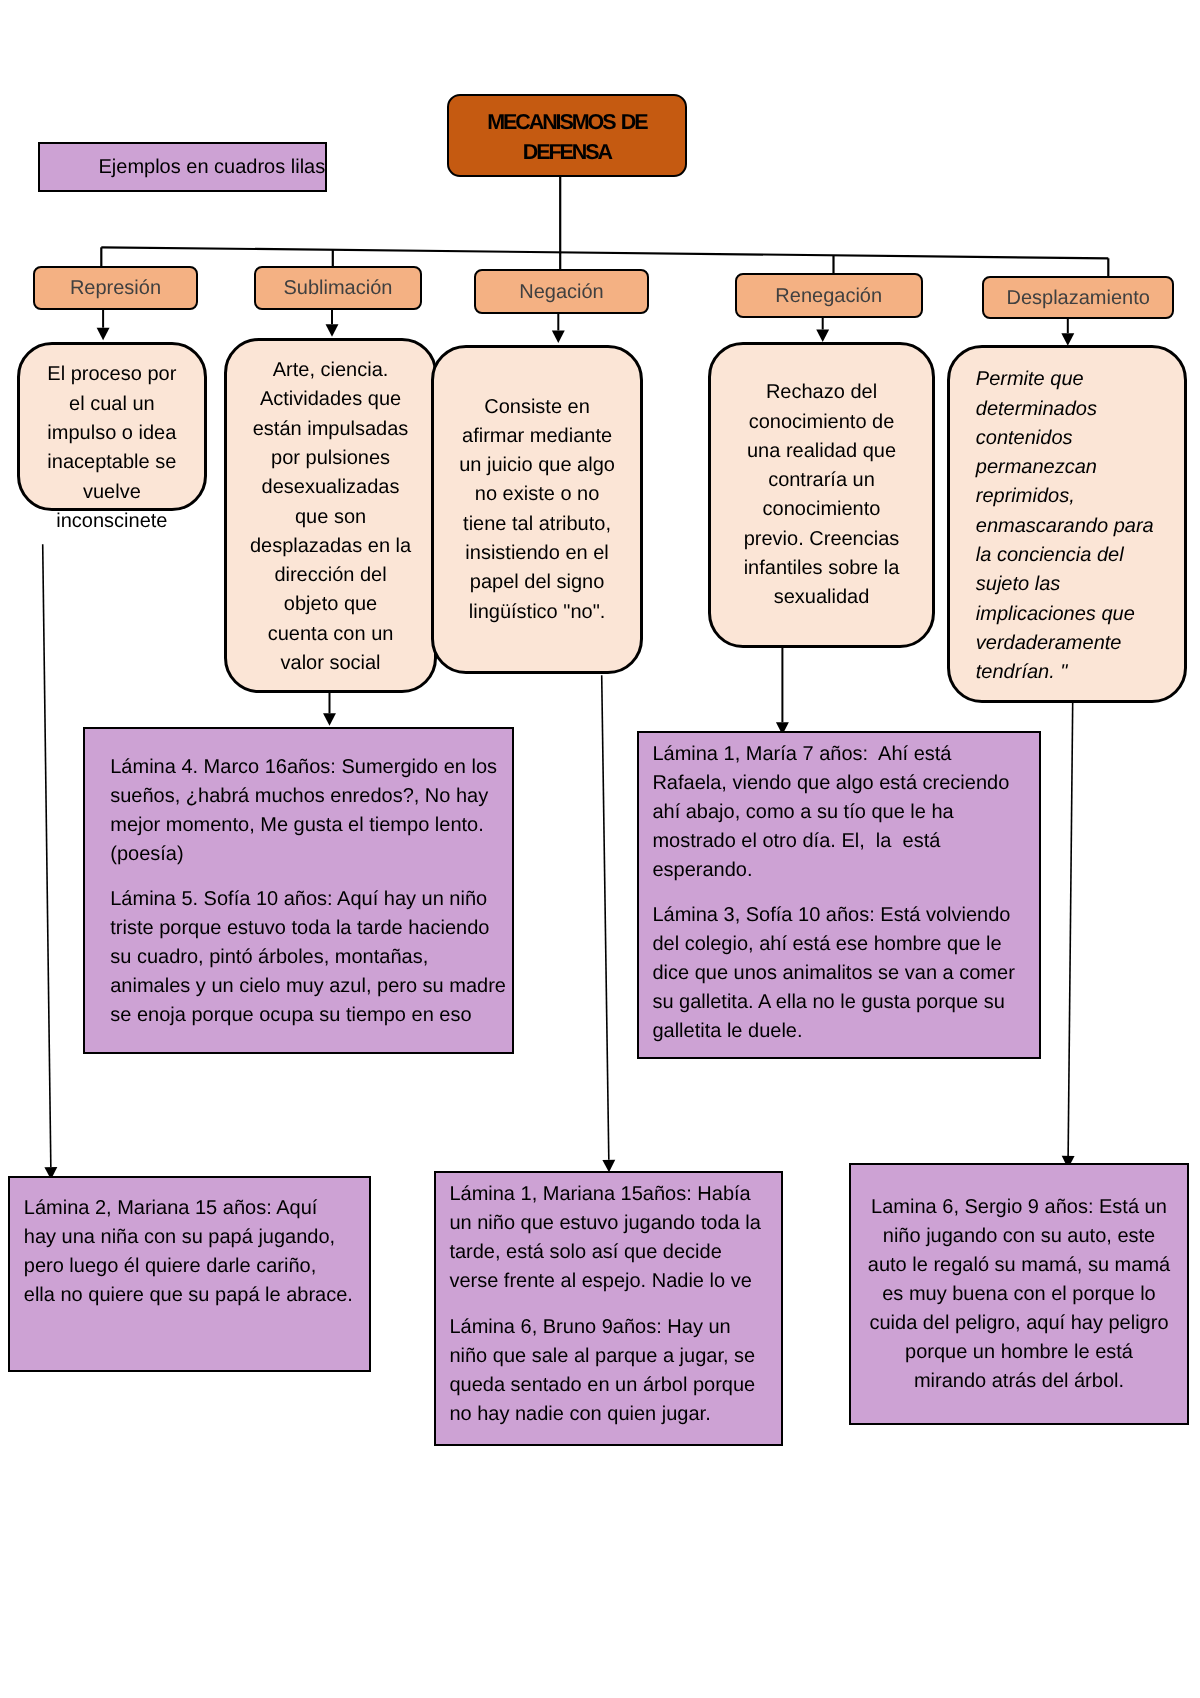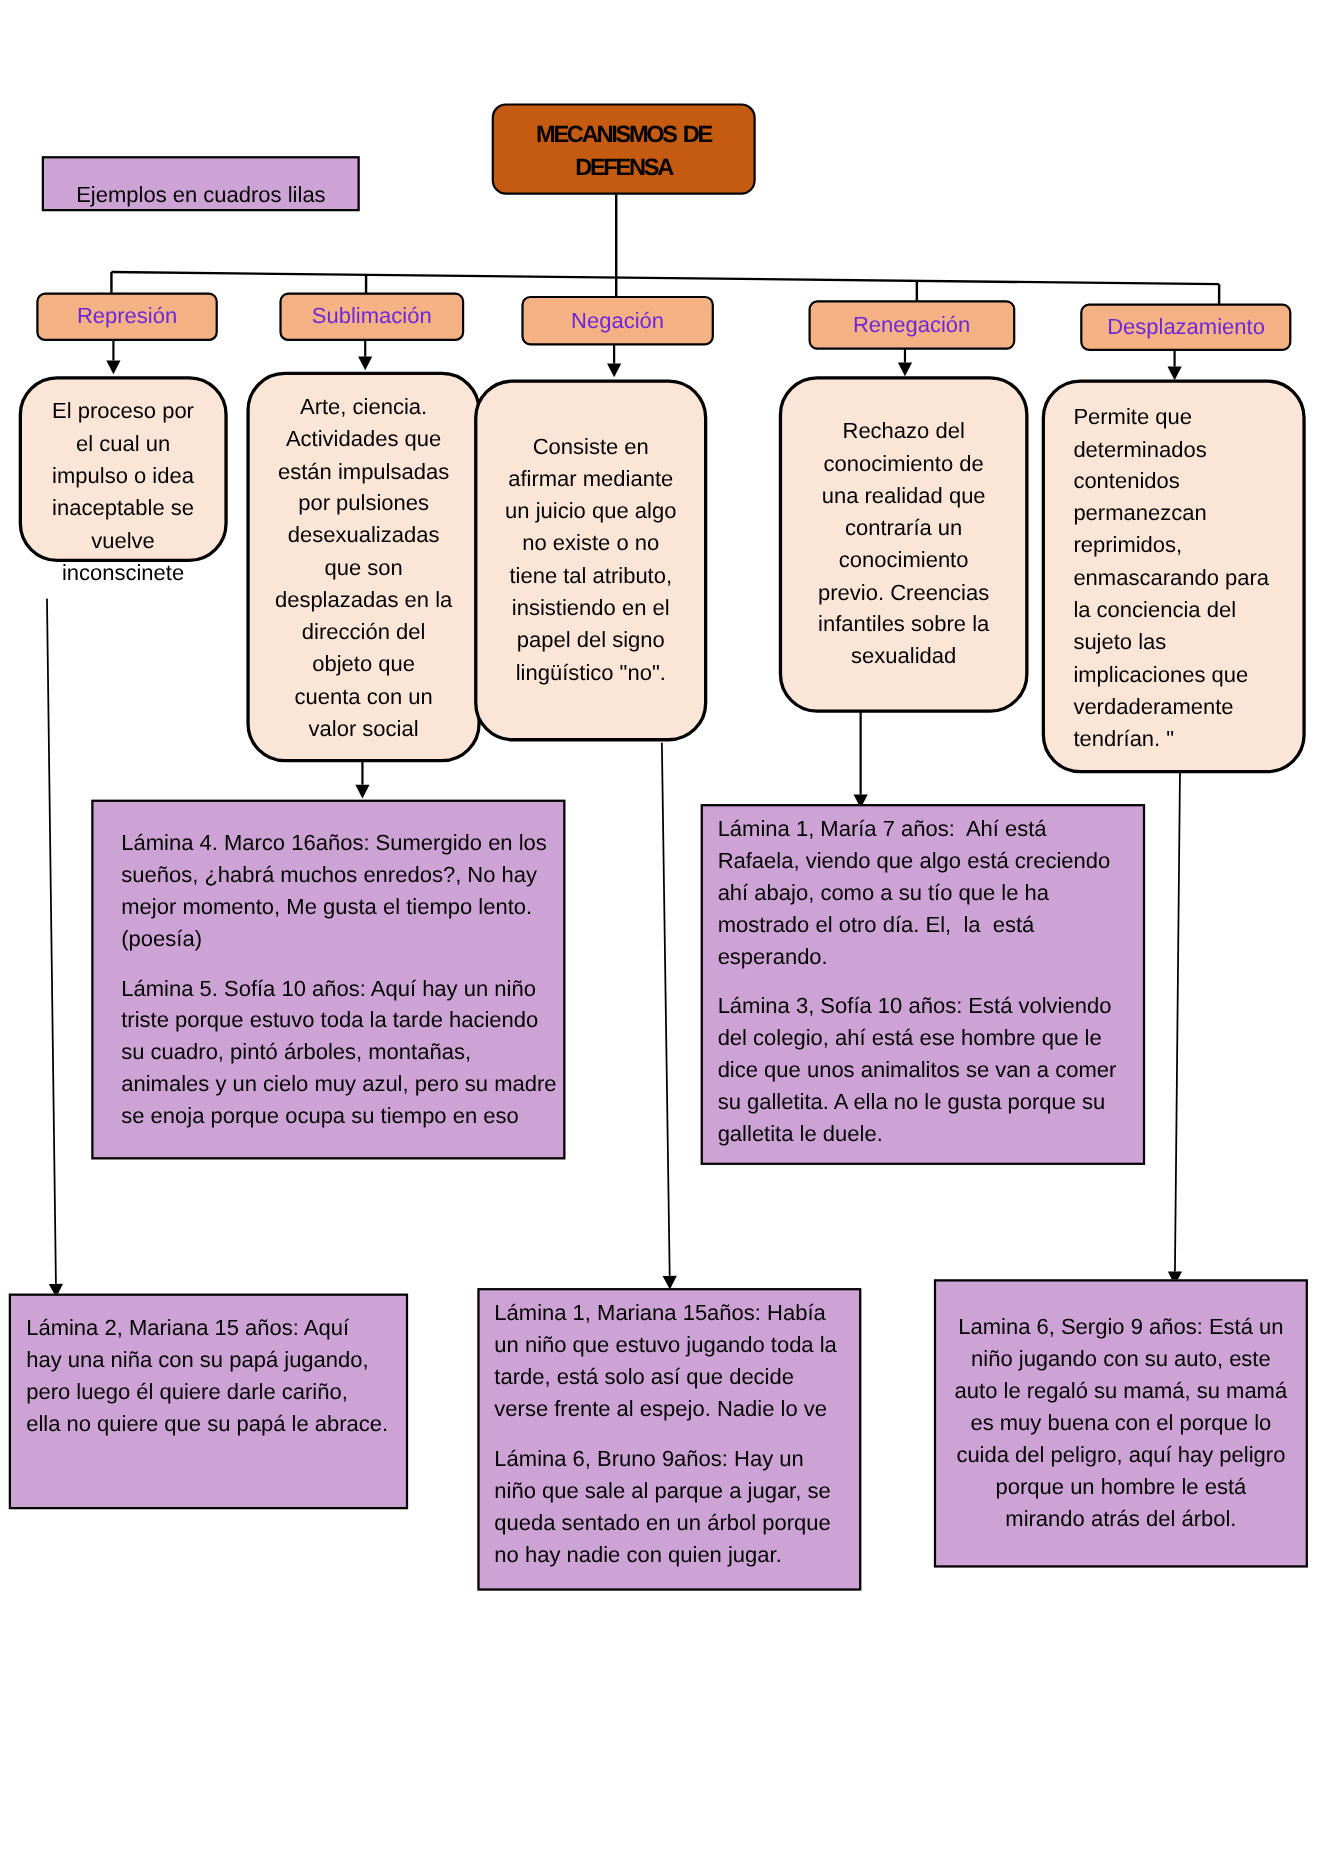--- a/index.html
+++ b/index.html
@@ -14,44 +14,44 @@
 
   .title-box{left:446.75px;top:93.8px;width:240.25px;height:82.9px;
     background:#C55A11;border:2.6px solid #000;border-radius:13px;
     font-size:21.5px;font-weight:bold;letter-spacing:-2.1px;word-spacing:2.5px;
     line-height:30.5px;text-align:center;color:#000;display:block;}
   .title-box .txt{position:absolute;left:0;right:0;top:11.0px;}
 
   .legend-box{left:38px;top:141.5px;width:289.25px;height:50px;
     background:#CDA2D4;border:2.6px solid #000;
     font-size:20px;line-height:28.6px;text-align:center;color:#000;display:block;}
-  .legend-box .txt{position:absolute;left:0;right:0;top:20px;}
+  .legend-box .txt{position:absolute;left:0;right:0;top:9px;text-align:right;}
 
   .mech{background:#F4B183;border:2.6px solid #000;border-radius:8px;
-    font-size:20px;line-height:1.2;text-align:center;color:#6d28d9;}
+    font-size:20px;line-height:1.2;text-align:center;color:#404040;}
   .m0{left:32.9px;top:265.5px;width:165.2px;height:44.4px;}
   .m1{left:253.6px;top:265.75px;width:168.7px;height:44.05px;}
   .m2{left:473.8px;top:268.75px;width:175.3px;height:45.5px;}
   .m3{left:734.6px;top:272.9px;width:188.3px;height:45.6px;}
   .m4{left:982.0px;top:276.4px;width:192.4px;height:43.1px;}
 
   .def{background:#FBE5D6;border:3px solid #000;border-radius:35px;
     font-size:20px;line-height:29.3px;text-align:center;color:#000;
     display:block;}
   .def .txt{position:absolute;left:0;right:0;}
   .d0{left:16.5px;top:342.3px;width:190.7px;height:169px;}
   .d0 .txt{top:15.12px;}
   .d1{left:223.8px;top:337.9px;width:213.5px;height:355.1px;}
   .d1 .txt{top:15.22px;}
   .d2{left:431px;top:344.8px;width:212.1px;height:329.0px;}
   .d2 .txt{top:44.72px;}
   .d3{left:707.75px;top:341.75px;width:227.5px;height:306.65px;}
   .d3 .txt{top:33.47px;}
   .d4{left:946.8px;top:344.75px;width:240.7px;height:358.25px;text-align:left;}
-  .d4 .txt{top:17.47px;left:26px;right:10px;}
+  .d4 .txt{top:17.47px;left:26px;right:10px;font-style:italic;}
 
   .ex{background:#CDA2D4;border:2.6px solid #000;
     font-size:20px;line-height:29.02px;text-align:left;color:#000;
     display:block;}
   .ex .txt{position:absolute;left:13.6px;right:8px;}
   .ex p{margin:0 0 16.31px 0;}
   .ex p:last-child{margin-bottom:0;}
   .p0{left:82.65px;top:726.8px;width:431.4px;height:327.4px;}
   .p0 .txt{top:24.06px;margin-left:12px;}
   .p1{left:636.8px;top:730.7px;width:404.3px;height:328.3px;}

